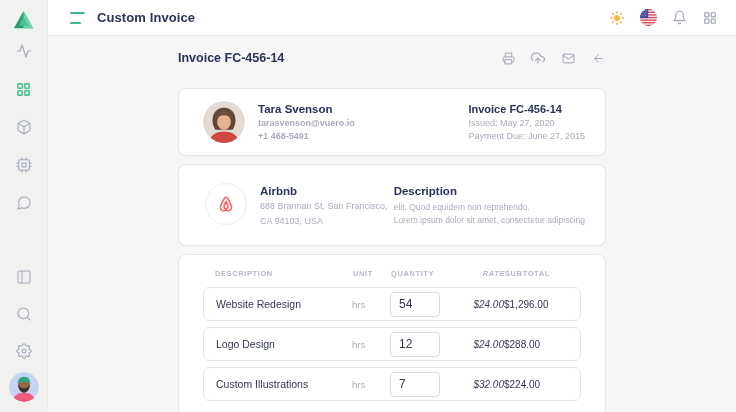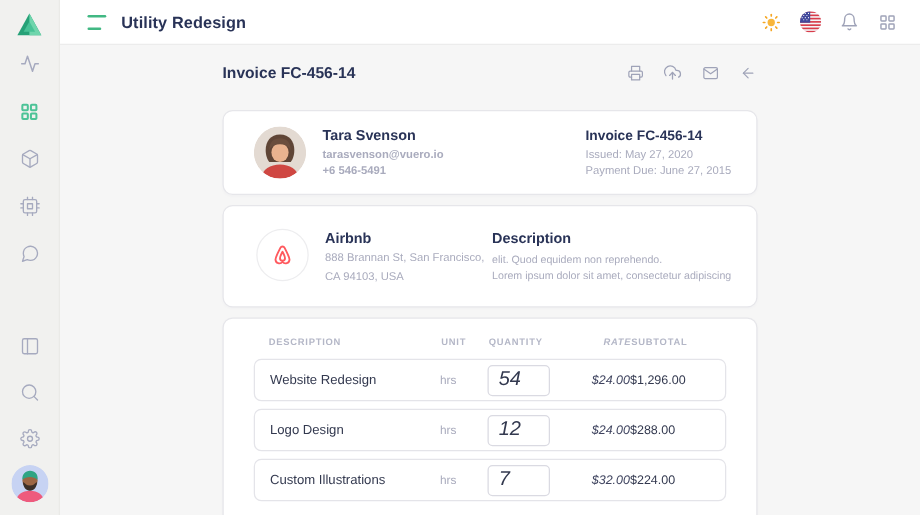--- a/index.html
+++ b/index.html
@@ -56,21 +56,21 @@
 
   .card-table { border:none; background:#fff; border:1px solid #e6e6ea; padding:10px 24px 20px; height:200px; margin-bottom:0; }
   .thead { display:flex; align-items:center; height:16px; padding:0 12px; margin-bottom:6px; }
   .thead span { font-size:7.5px; font-weight:700; letter-spacing:.6px; color:#b4b7c7; text-transform:uppercase; }
   .item-row { display:flex; align-items:center; height:34px; padding:15px 12px; background:#fff; border:1px solid #e4e4e9; border-radius:6px; margin-bottom:6px; }
   .c-desc { flex:1; font-size:10.5px; color:#33394f; }
   .c-unit { width:30px; font-size:9.5px; color:#a9abbd; }
   .c-qty  { width:54px; margin-left:8px; }
   .c-rate { width:60px; text-align:right; font-size:10px; color:#3f445f;font-style:italic; }
   .c-sub  { width:64px; text-align:left; font-size:10px; color:#33394f; }
-  .qty-input { width:50px; height:25px; border:1px solid #dadae2; border-radius:4px; font-size:16px; color:#33394f; padding-left:8px; font-family:inherit; outline:none;font-style:italic; }
+  .qty-input { width:50px; height:25px; border:1px solid #dadae2; border-radius:4px; font-size:12px; color:#33394f; padding-left:8px; font-family:inherit; outline:none; }
 </style>
 </head>
 <body>
 
 <aside class="sidebar">
   <div class="logo">
     <svg width="23" height="23" viewBox="0 0 24 24">
       <path d="M12 3 L22 21 H2 Z" fill="#26a177"></path>
       <path d="M12 3 L22 21 H12 Z" fill="#6fd5ac"></path>
       <path d="M12 9.5 L16.8 18.2 H7.2 Z" fill="#47c296"></path>
@@ -151,21 +151,21 @@
         </svg>
     </button>
   </div>
 </aside>
 
 <header class="navbar">
   <button class="hamburger">
     <span class="l1"></span>
       <span class="l2"></span>
   </button>
-  <div class="nav-title">Utility Redesign</div>
+  <div class="nav-title">Custom Invoice</div>
   <div class="nav-actions">
     <button>
       <svg width="16" height="16" viewBox="0 0 24 24">
           <circle cx="12" cy="12" r="4.4" fill="#f8b63c"></circle>
           <g stroke="#f5a623" stroke-width="2" stroke-linecap="round">
             <line x1="12" y1="2.5" x2="12" y2="4.3"></line>
             <line x1="12" y1="19.7" x2="12" y2="21.5"></line>
             <line x1="2.5" y1="12" x2="4.3" y2="12"></line>
             <line x1="19.7" y1="12" x2="21.5" y2="12"></line>
             <line x1="5.3" y1="5.3" x2="6.6" y2="6.6"></line>
@@ -271,21 +271,21 @@
                 <path d="M22 7c-8 0-12 6-12 13 0 5 1.5 8 3 10h18c1.5-2 3-5 3-10 0-7-4-13-12-13z" fill="#5f4536"></path>
                 <ellipse cx="22" cy="22" rx="7.2" ry="8" fill="#eab38f"></ellipse>
                 <path d="M6 44c1-8 8-12 16-12s15 4 16 12z" fill="#cf4742"></path>
                 <path d="M13 20c0-7 4-10 9-10s9 3 9 10c0 0-2-5-9-5s-9 5-9 5z" fill="#6b4e3d"></path>
               </g>
             </svg>
         </div>
         <div>
           <div class="p-name">Tara Svenson</div>
           <div class="p-sub">tarasvenson@vuero.io</div>
-          <div class="p-sub">+6 546-5491</div>
+          <div class="p-sub">+1 468-5491</div>
         </div>
       </div>
       <div class="invoice-meta">
         <div class="im-title">Invoice FC-456-14</div>
         <div class="im-line">Issued: May 27, 2020</div>
         <div class="im-line">Payment Due: June 27, 2015</div>
       </div>
     </section>
 
     <section class="card card-company">

